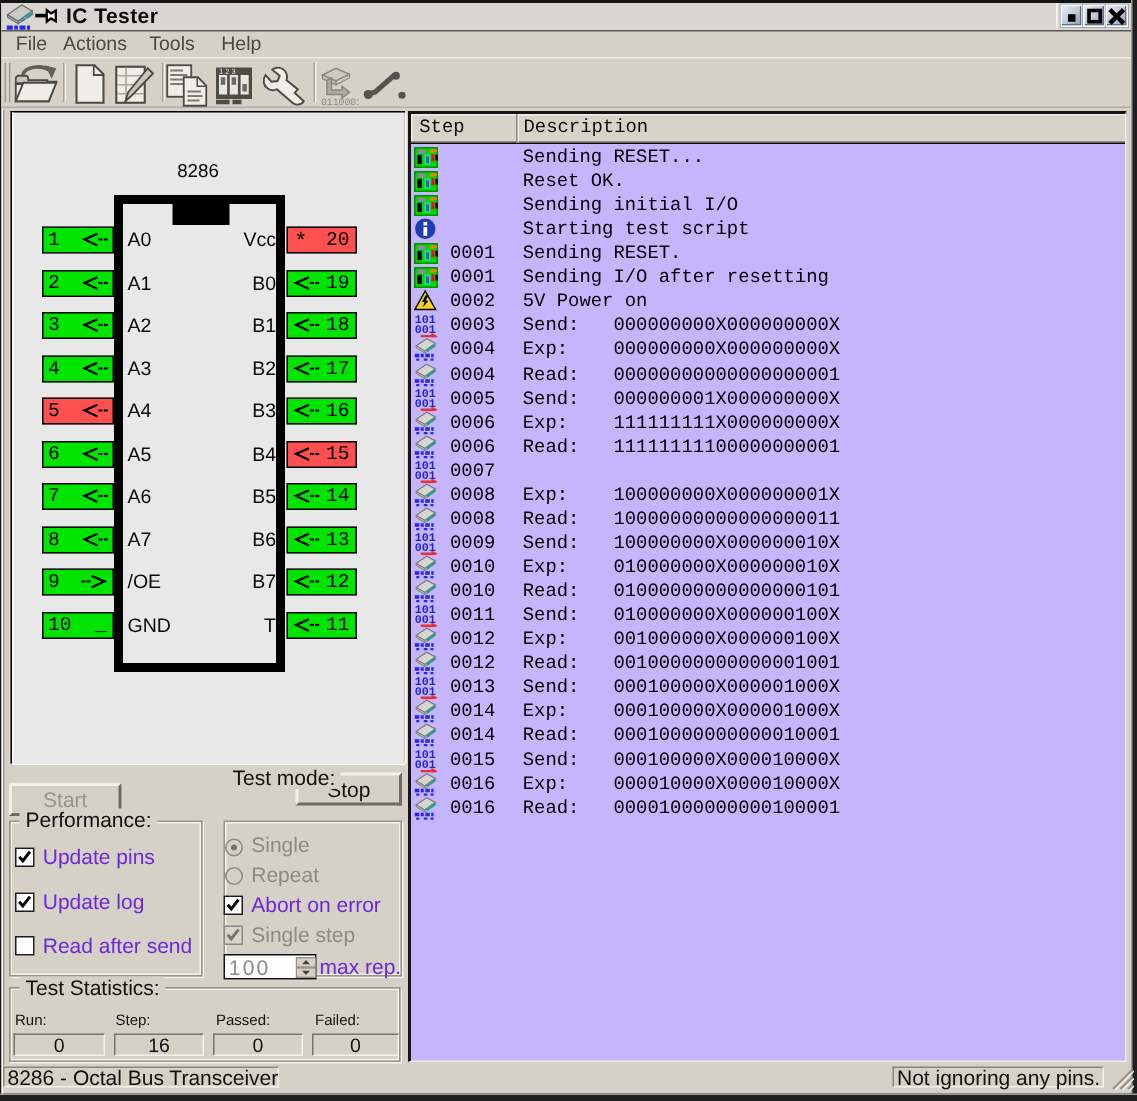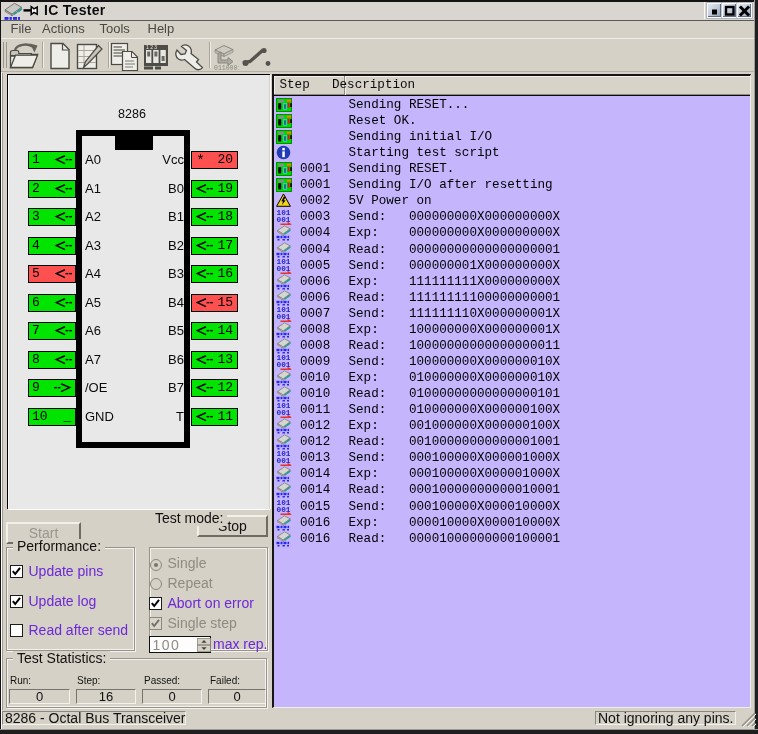--- a/index.html
+++ b/index.html
@@ -464,21 +464,21 @@
 <div class="abs stfield" style="left:2px;width:184px">8286 - Octal Bus Transceiver</div>
 <div class="abs stfield" style="left:595px;width:141px">Not ignoring any pins.</div>
 <svg class="abs" style="left:740px;top:711px" width="16" height="16" viewBox="0 0 16 16">
 <path d="M15 2 L2 15 M15 7 L7 15 M15 12 L12 15" stroke="#97938a" stroke-width="1.6"></path>
 <path d="M16 3 L3 16 M16 8 L8 16 M16 13 L13 16" stroke="#f2f1ed" stroke-width="1"></path>
 </svg>
 <div class="abs" id="log">
 <div class="abs" id="loghead">
       <span class="abs hcell" style="left:5.5px">Step</span>
       <div class="abs" id="hdiv"></div>
-      <span class="abs hcell" style="left:58px">Description</span>
+      <span class="abs hcell" style="left:75px">Description</span>
     </div>
 <div class="abs lrow" style="top:37.06px"><svg class="licon" width="16" height="16" viewBox="0 0 16 16">
         <use href="#i-board"></use>
       </svg><span class="ldesc">Reset OK.</span></div>
 <div class="abs lrow" style="top:21.0px"><svg class="licon" width="16" height="16" viewBox="0 0 16 16">
         <use href="#i-board"></use>
       </svg><span class="ldesc">Sending RESET...</span></div>
 <div class="abs lrow" style="top:69.18px"><svg class="licon" width="16" height="16" viewBox="0 0 16 16">
         <use href="#i-info"></use>
       </svg><span class="ldesc">Starting test script</span></div>
@@ -507,21 +507,21 @@
         <use href="#i-send"></use>
       </svg><span class="lstep">0005</span><span class="ldesc">Send:   000000001X000000000X</span></div>
 <div class="abs lrow" style="top:197.66000000000003px"><svg class="licon" width="16" height="16" viewBox="0 0 16 16">
         <use href="#i-chip"></use>
       </svg><span class="lstep">0006</span><span class="ldesc">Exp:    111111111X000000000X</span></div>
 <div class="abs lrow" style="top:213.72000000000003px"><svg class="licon" width="16" height="16" viewBox="0 0 16 16">
         <use href="#i-chip"></use>
       </svg><span class="lstep">0006</span><span class="ldesc">Read:   11111111100000000001</span></div>
 <div class="abs lrow" style="top:229.78000000000003px"><svg class="licon" width="16" height="16" viewBox="0 0 16 16">
         <use href="#i-send"></use>
-      </svg><span class="lstep">0007</span><span class="ldesc">Send:   111111110X000000001X</span></div>
+      </svg><span class="lstep">0007</span></div>
 <div class="abs lrow" style="top:245.84000000000003px"><svg class="licon" width="16" height="16" viewBox="0 0 16 16">
         <use href="#i-chip"></use>
       </svg><span class="lstep">0008</span><span class="ldesc">Exp:    100000000X000000001X</span></div>
 <div class="abs lrow" style="top:261.90000000000003px"><svg class="licon" width="16" height="16" viewBox="0 0 16 16">
         <use href="#i-chip"></use>
       </svg><span class="lstep">0008</span><span class="ldesc">Read:   10000000000000000011</span></div>
 <div class="abs lrow" style="top:277.96000000000004px"><svg class="licon" width="16" height="16" viewBox="0 0 16 16">
         <use href="#i-send"></use>
       </svg><span class="lstep">0009</span><span class="ldesc">Send:   100000000X000000010X</span></div>
 <div class="abs lrow" style="top:294.02000000000004px"><svg class="licon" width="16" height="16" viewBox="0 0 16 16">

